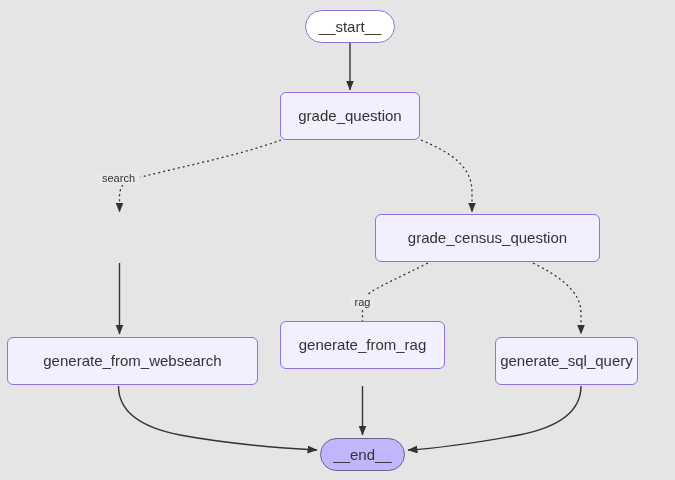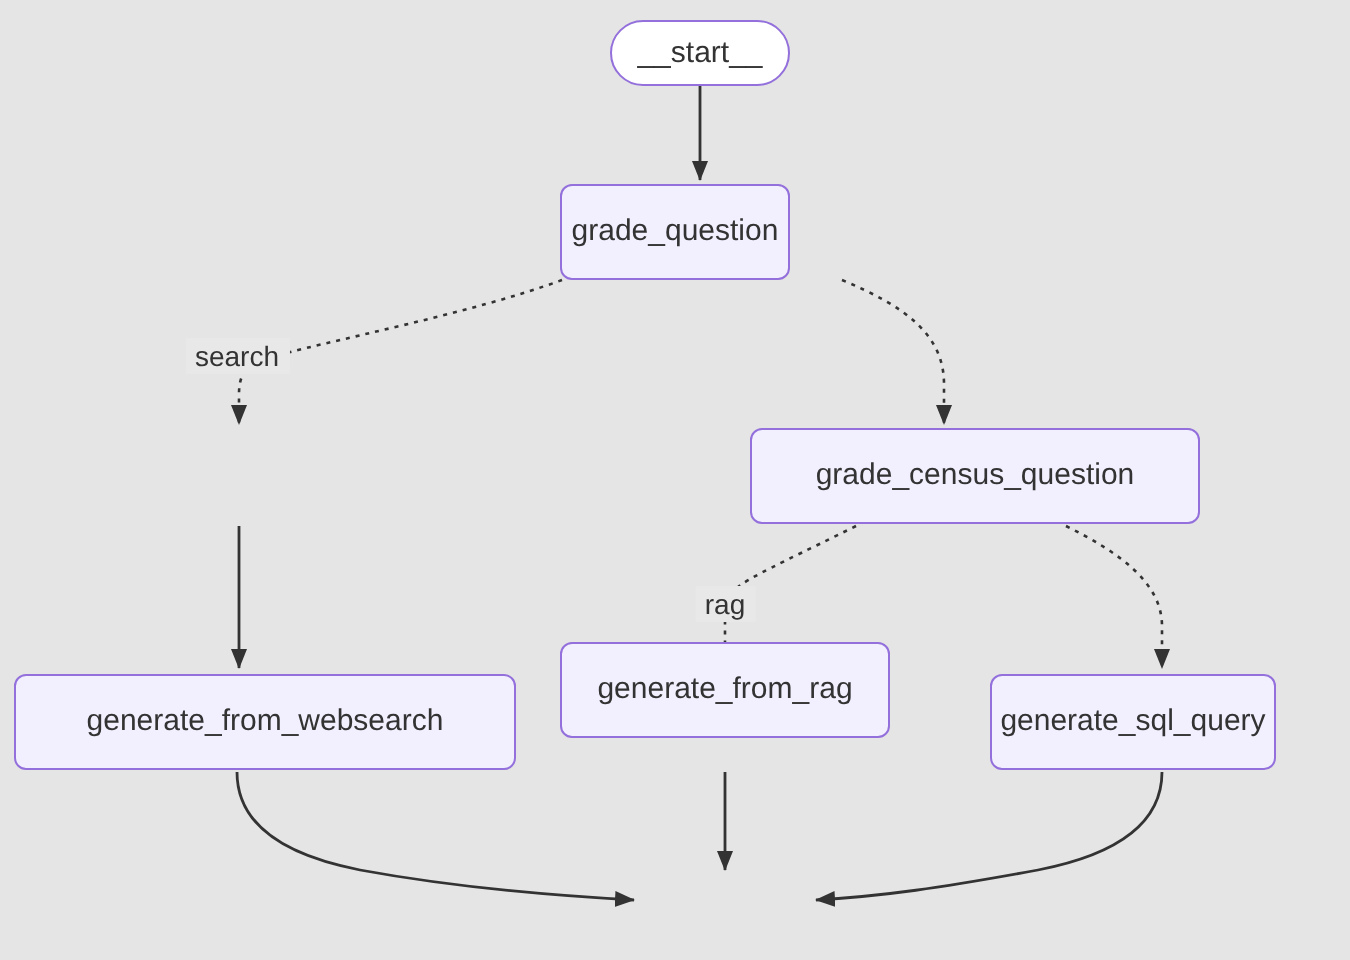--- a/index.html
+++ b/index.html
@@ -31,21 +31,21 @@
     line-height: 1.2;
   }
   .node.stadium { border-radius: 17px; }
   .node.start-node { background: #ffffff; }
   .node.end-node { background: #bfb6fc; border-color: #6b6385; }
   .edge-label {
     position: absolute;
     transform: translate(-50%, -50%);
     background: #e8e8e8;
     color: #333333;
-    font-size: 14px;
+    font-size: 11px;
     padding: 1px 5px;
     white-space: nowrap;
   }
 </style>
 </head>
 <body>
 
 <div class="canvas">
 
   <svg class="edges-svg" width="675" height="480" viewBox="0 0 675 480" xmlns="http://www.w3.org/2000/svg">
@@ -69,29 +69,30 @@
 
     <path d="M118.5,386 C118.5,411 139,427 180,435 C229,444 280,448 317,450" fill="none" stroke="#333333" stroke-width="1.4" marker-end="url(#arrow)"></path>
 
     <path d="M362.5,386 L362.5,435" fill="none" stroke="#333333" stroke-width="1.4" marker-end="url(#arrow)"></path>
 
     <path d="M581,386 C581,411 560,427 519,435 C470,444 442,448 408,450" fill="none" stroke="#333333" stroke-width="1.4" marker-end="url(#arrow)"></path>
   </svg>
 
   <div class="node stadium start-node" style="left:305px; top:10px; width:90px; height:33px;">__start__</div>
 
-  <div class="node" style="left:280px; top:92px; width:115px; height:48px;">grade_question</div>
+  <div class="node" style="left:280px; top:92px; width:140px; height:48px;">grade_question</div>
 
 
   <div class="node" style="left:375px; top:214px; width:225px; height:48px;">grade_census_question</div>
 
   <div class="node" style="left:7px; top:337px; width:251px; height:48px;">generate_from_websearch</div>
 
   <div class="node" style="left:280px; top:321px; width:165px; height:48px;">generate_from_rag</div>
 
   <div class="node" style="left:495px; top:337px; width:143px; height:48px;">generate_sql_query</div>
 
+  <div class="node stadium end-node" style="left:320px; top:438px; width:85px; height:33px;">__end__</div>
 
   <div class="edge-label" style="left:118.5px; top:178px;">search</div>
 
   <div class="edge-label" style="left:362.5px; top:302px;">rag</div>
 
 </div>
 
 </body></html>

